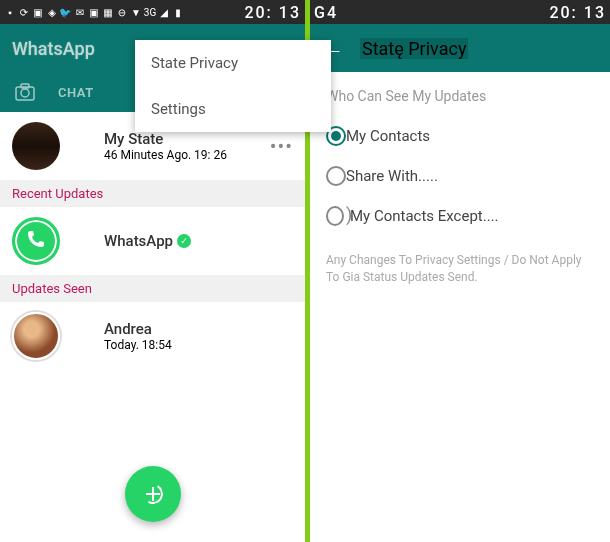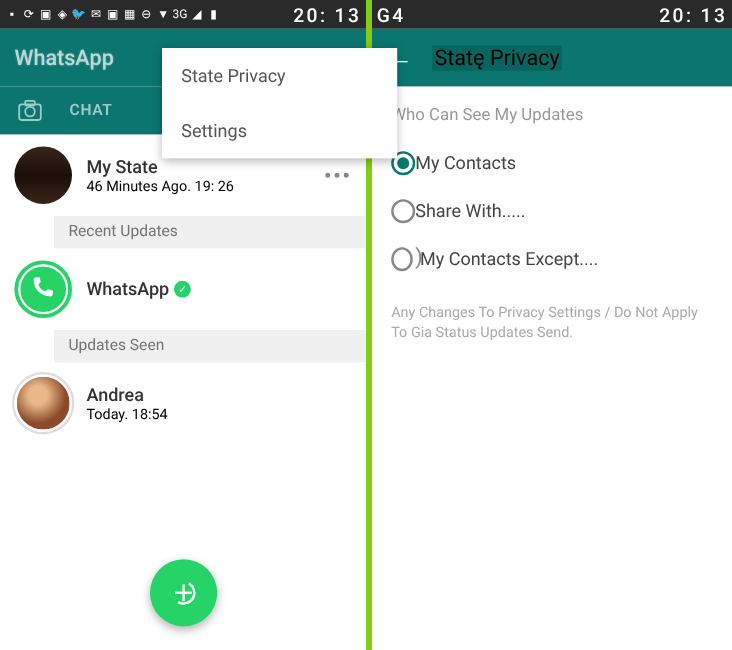--- a/index.html
+++ b/index.html
@@ -15,28 +15,28 @@
     .header-left { height: 48px; background: #0a766f; color: #fff; display: flex; align-items: center; padding: 0 12px; }
     .header-title { font-size: 18px; font-weight: 500; color: #bfd8d6; text-shadow: 0 0 2px rgba(255,255,255,0.3); filter: blur(0.3px); }
     
     .tabs-row { height: 40px; background: #0a766f; display: flex; align-items: center; }
     .camera-tab { width: 50px; display: flex; justify-content: center; }
     .tab { color: #a0cac7; font-size: 13px; font-weight: 600; padding: 0 8px; letter-spacing: 0.5px; }
     
     .popup-menu { position: absolute; top: 24px; left: 135px; width: 196px; background: #fff; box-shadow: 0 2px 8px rgba(0,0,0,0.3); z-index: 10; margin-top: 16px; }
     .popup-item { padding: 14px 16px; font-size: 15px; color: #555; filter: blur(0.3px); }
     
-    .status-item { display: flex; align-items: center; padding: 10px 12px; position: relative; }
+    .status-item { display: flex; align-items: center; padding: 10px 12px; position: relative; gap: 32px; }
     .avatar { width: 48px; height: 48px; border-radius: 50%; background: #555; margin-right: 12px; flex-shrink: 0; position: relative; overflow: hidden; }
     .status-text { flex: 1; }
     .status-name { font-size: 15px; color: #333; font-weight: 500; filter: blur(0.3px); }
     .status-time-text { font-size: 12px; color: #000000; filter: blur(0.3px); }
     .status-more { font-size: 20px; color: #888; letter-spacing: 1px; }
     
-    .section-header { background: #f0f0f0; padding: 6px 12px; font-size: 13px; color: #737373; filter: blur(0.3px); margin-left: 45px; }
+    .section-header { background: #f0f0f0; padding: 6px 12px; font-size: 13px; color: #be185d; filter: blur(0.3px); }
     
     .wa-avatar { width: 48px; height: 48px; border-radius: 50%; background: #25D366; display: flex; align-items: center; justify-content: center; margin-right: 12px; border: 3px solid #25D366; box-shadow: 0 0 0 2px #fff inset; }
     .verified { width: 14px; height: 14px; background: #25D366; border-radius: 50%; display: inline-flex; align-items: center; justify-content: center; color: #fff; font-size: 9px; margin-left: 4px; }
     
     .andrea-avatar { background: radial-gradient(circle at 40% 35%, #e8b888 20%, #8b4a2a 60%); border: 2px solid #fff; box-shadow: 0 0 0 2px #ddd; }
     
     .fab { position: absolute; bottom: 20px; left: 50%; transform: translateX(-50%); width: 56px; height: 56px; border-radius: 50%; background: #25D366; display: flex; align-items: center; justify-content: center; box-shadow: 0 3px 8px rgba(0,0,0,0.3); }
     .fab-plus { position: relative; }
     .fab-plus::before, .fab-plus::after { content: ''; position: absolute; background: #fff; }
     .fab-plus::before { width: 14px; height: 2px; top: -1px; left: -7px; }

